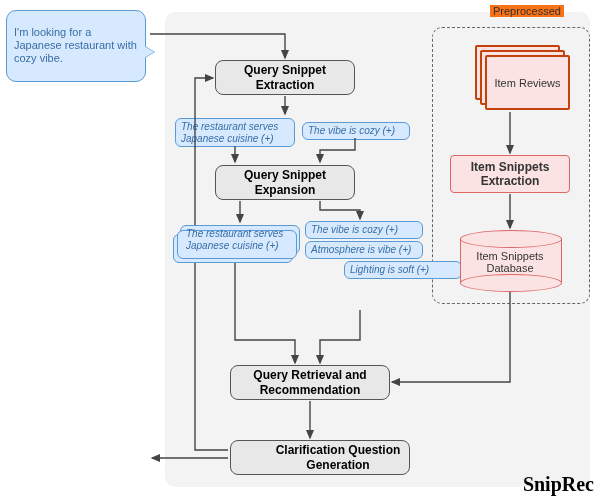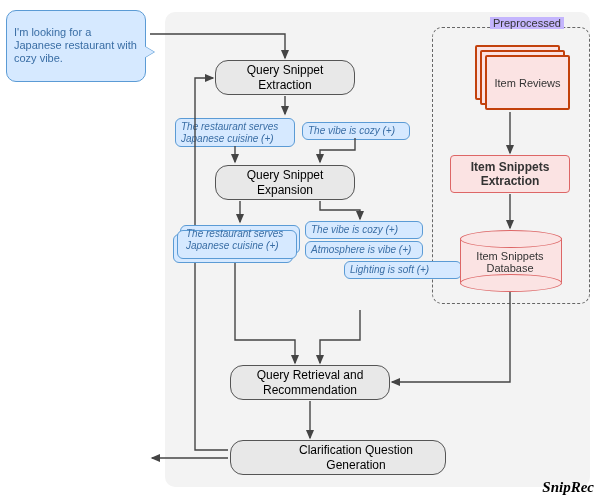--- a/index.html
+++ b/index.html
@@ -30,34 +30,34 @@
     left: 432px;
     top: 27px;
     width: 156px;
     height: 275px;
     border: 1.5px dashed #666;
     border-radius: 10px;
   }
   .prep-label {
     position: absolute;
     left: 490px;
-    top: 17px;
+    top: 5px;
     font-size: 11px;
     color: #333;
     padding: 0 3px;
-    background: #c4b5fd;
+    background: #f97316;
   }
   
   .proc {
     position: absolute;
     background: #e8e8e8;
     border: 1px solid #555;
-    border-radius: 13px;
+    border-radius: 8px;
     text-align: center;
-    font-weight: normal;
+    font-weight: bold;
     font-size: 12px;
     display: flex;
     align-items: center;
     justify-content: center;
     line-height: 1.2;
     padding: 2px 4px;
     box-sizing: border-box;
   }
   
   .snip {
@@ -171,23 +171,22 @@
     border-top: 6px solid transparent;
     border-bottom: 6px solid transparent;
     border-right: 10px solid #e8e8e8;
     filter: drop-shadow(-1px 0 0 #777);
   }
   .brand {
     position: absolute;
     right: 6px;
     bottom: 4px;
     font-weight: bold;
-    font-style: italic;
     font-family: "Times New Roman", serif;
-    font-size: 15px;
+    font-size: 20px;
   }
   svg.arrows {
     position: absolute;
     left: 0; top: 0;
     width: 600px; height: 500px;
     pointer-events: none;
   }
 </style>
 </head>
 <body>
@@ -211,21 +210,21 @@
 
   <div class="snip snip-stack" style="left:180px; top:225px; width:120px;">The restaurant serves Japanese cuisine (+)</div>
 
   <div class="snip" style="left:305px; top:221px; width:118px;">The vibe is cozy (+)</div>
   <div class="snip" style="left:305px; top:241px; width:118px;">Atmosphere is vibe (+)</div>
   <div class="snip" style="left:305px; top:261px; width:118px;margin-left:39px;">Lighting is soft (+)</div>
 
   <div class="proc" style="left:230px; top:365px; width:160px; height:35px; white-space:pre-line;">Query Retrieval and
 Recommendation</div>
 
-  <div class="proc" style="left:230px; top:440px; width:216px; height:35px; white-space:pre-line;padding-left:40px;">Clarification Question
+  <div class="proc" style="left:230px; top:440px; width:180px; height:35px; white-space:pre-line;padding-left:40px;">Clarification Question
 Generation</div>
 
 
   <div class="reviews" style="left:475px; top:45px; width:85px; height:55px;"></div>
   <div class="reviews" style="left:480px; top:50px; width:85px; height:55px;"></div>
   <div class="reviews" style="left:485px; top:55px; width:85px; height:55px; display:flex; align-items:center; justify-content:center; font-size:11px; color:#333;">Item Reviews</div>
 
   <div class="redproc" style="left:450px; top:155px; width:120px; height:38px; white-space:pre-line;">Item Snippets
 Extraction</div>
 

